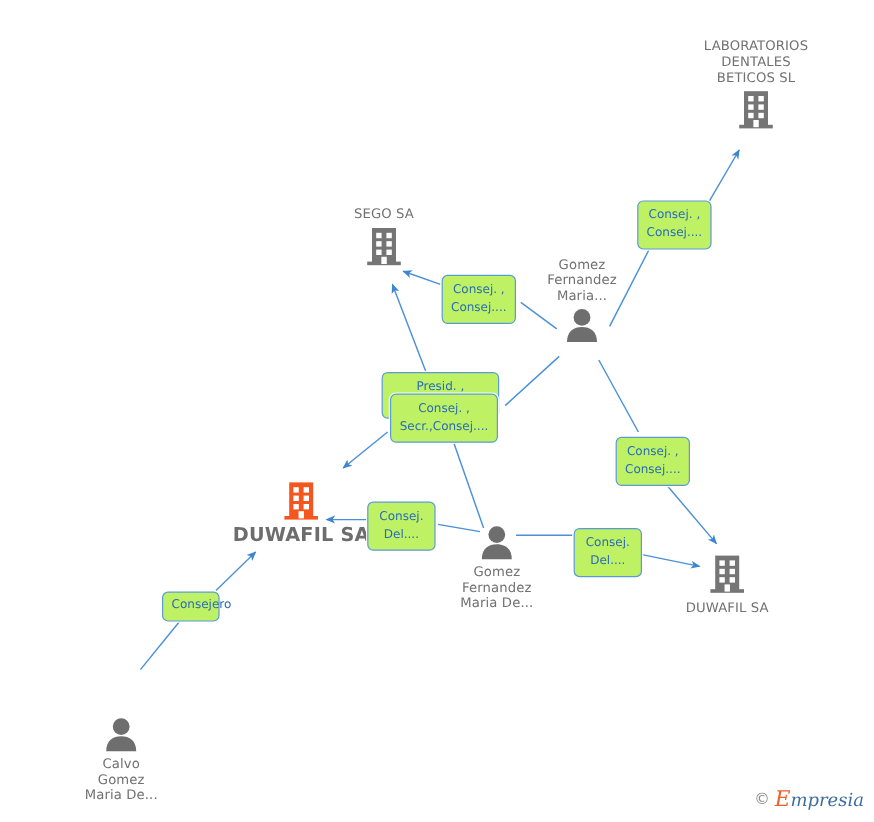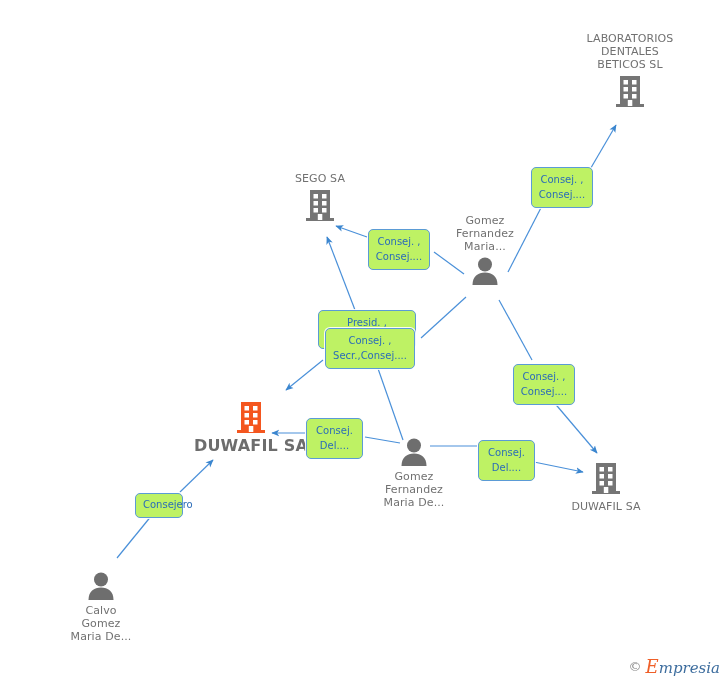--- a/index.html
+++ b/index.html
@@ -215,21 +215,21 @@
       <svg width="28" height="30" viewBox="0 0 28 30">
         <circle cx="14" cy="8.5" r="7" fill="#6e6e6e"></circle>
         <path d="M1.5,29 C1.5,20.2 7,16.5 14,16.5 C21,16.5 26.5,20.2 26.5,29 Z" fill="#6e6e6e"></path>
       </svg>
     </span>
     <span class="caption">Gomez
 Fernandez
 Maria De...</span>
   </div>
 
-  <div class="node person label-below" style="left:101px;top:571px;">
+  <div class="node person label-below" style="left:101px;top:597px;">
     <span class="glyph">
       <svg width="28" height="30" viewBox="0 0 28 30">
         <circle cx="14" cy="8.5" r="7" fill="#6e6e6e"></circle>
         <path d="M1.5,29 C1.5,20.2 7,16.5 14,16.5 C21,16.5 26.5,20.2 26.5,29 Z" fill="#6e6e6e"></path>
       </svg>
     </span>
     <span class="caption">Calvo
 Gomez
 Maria De...</span>
   </div>

